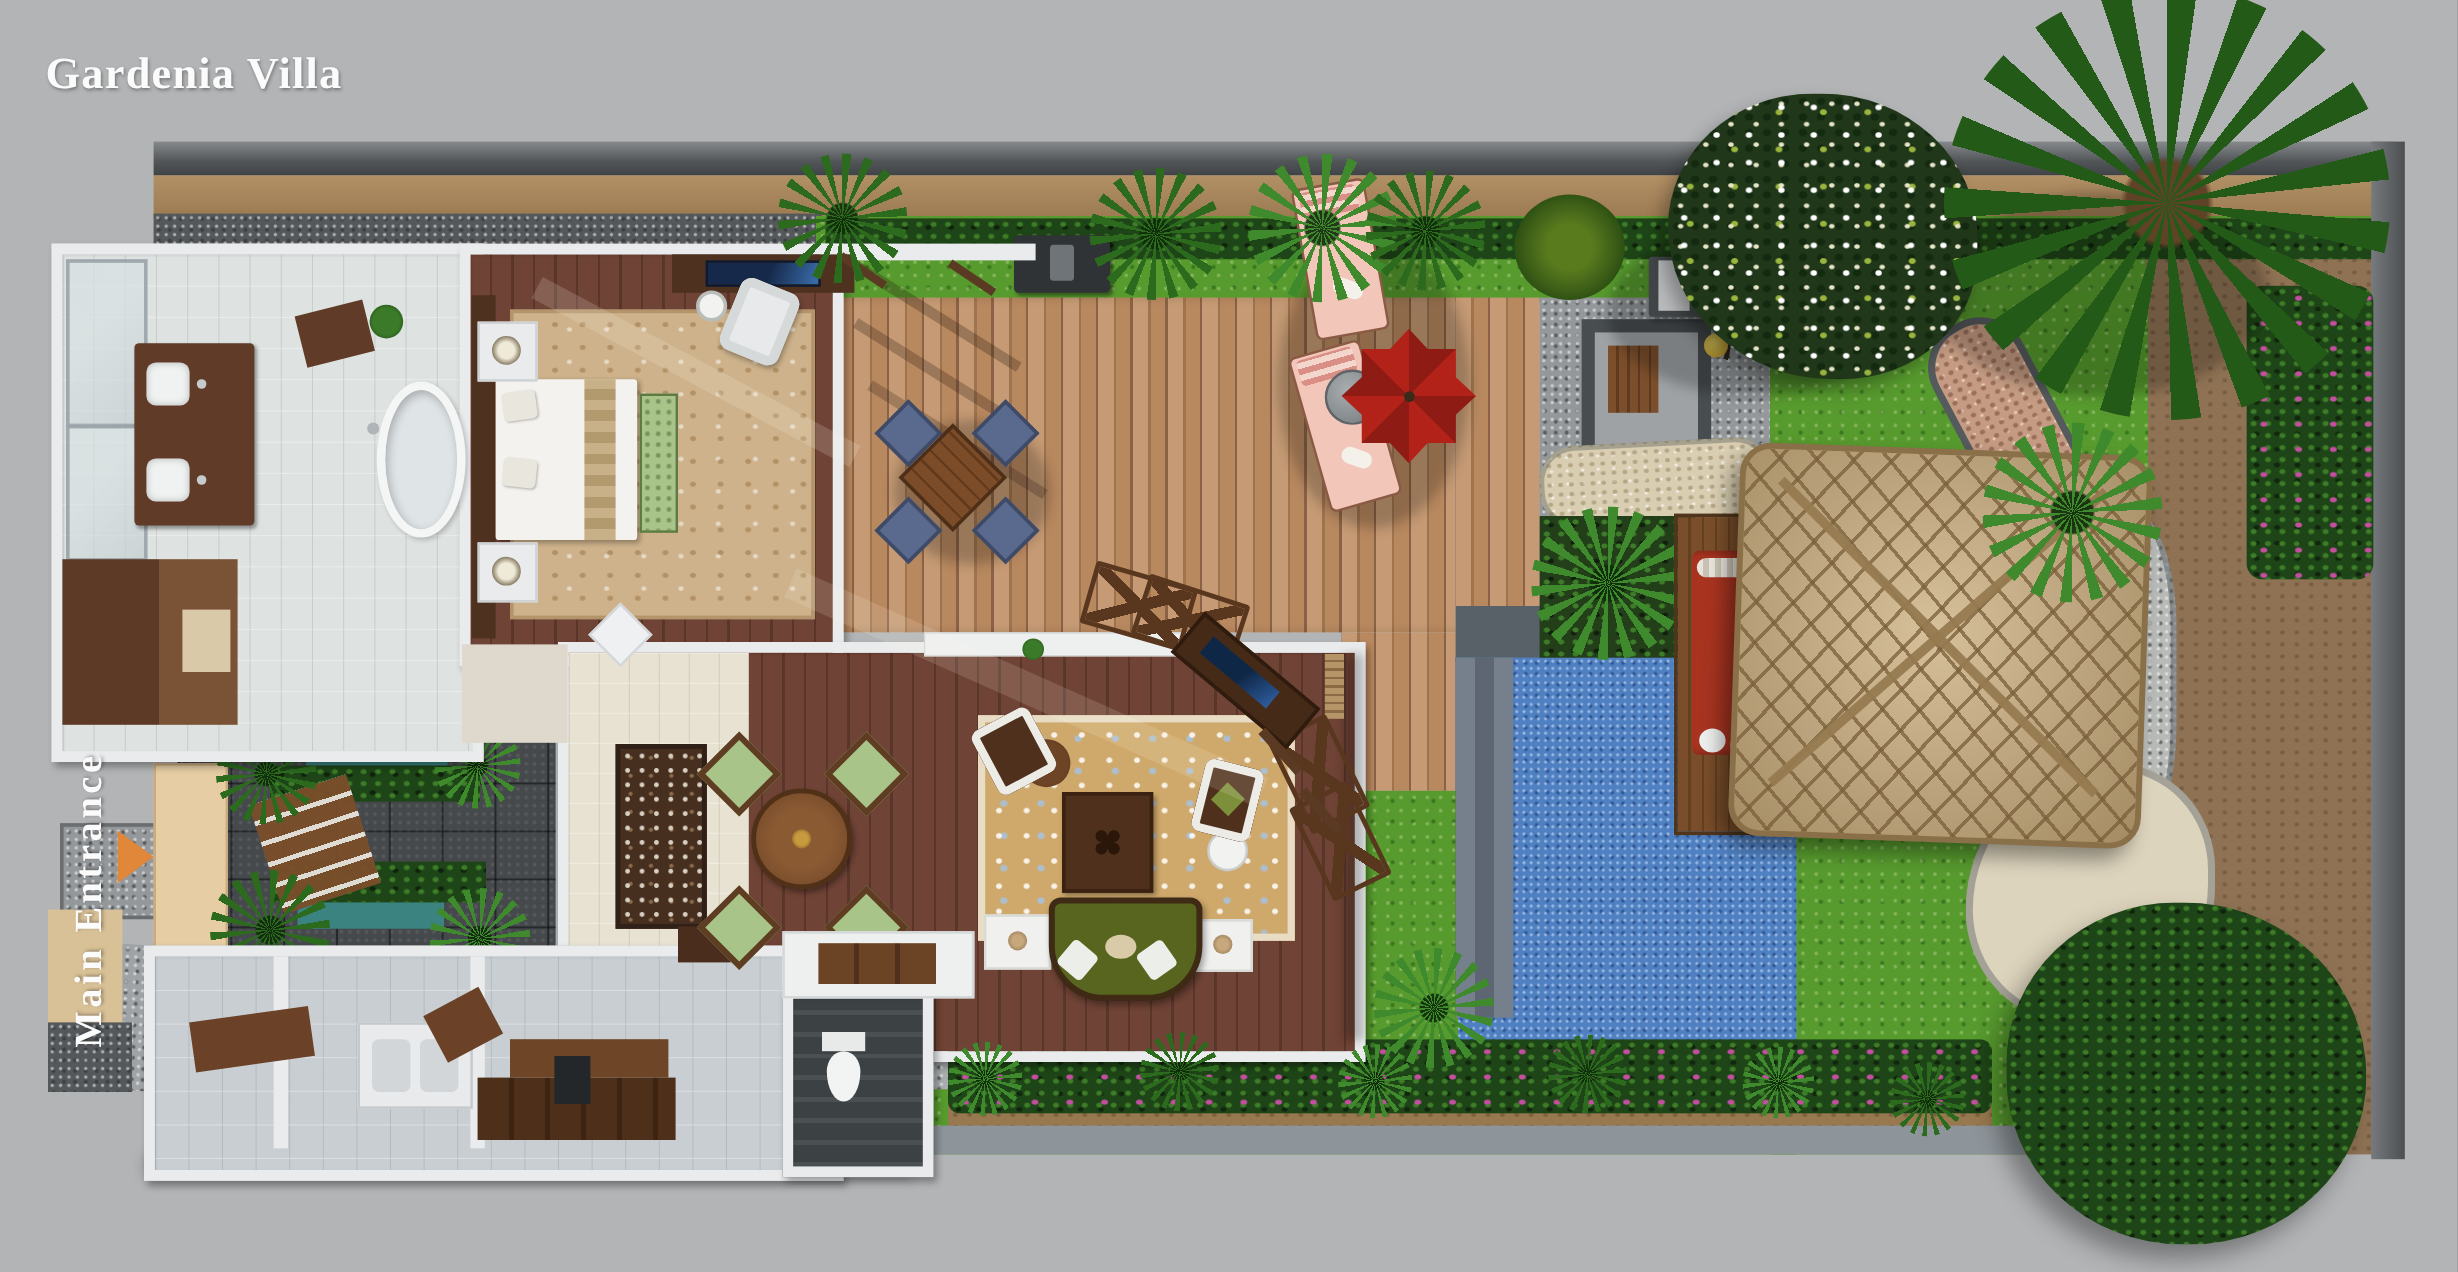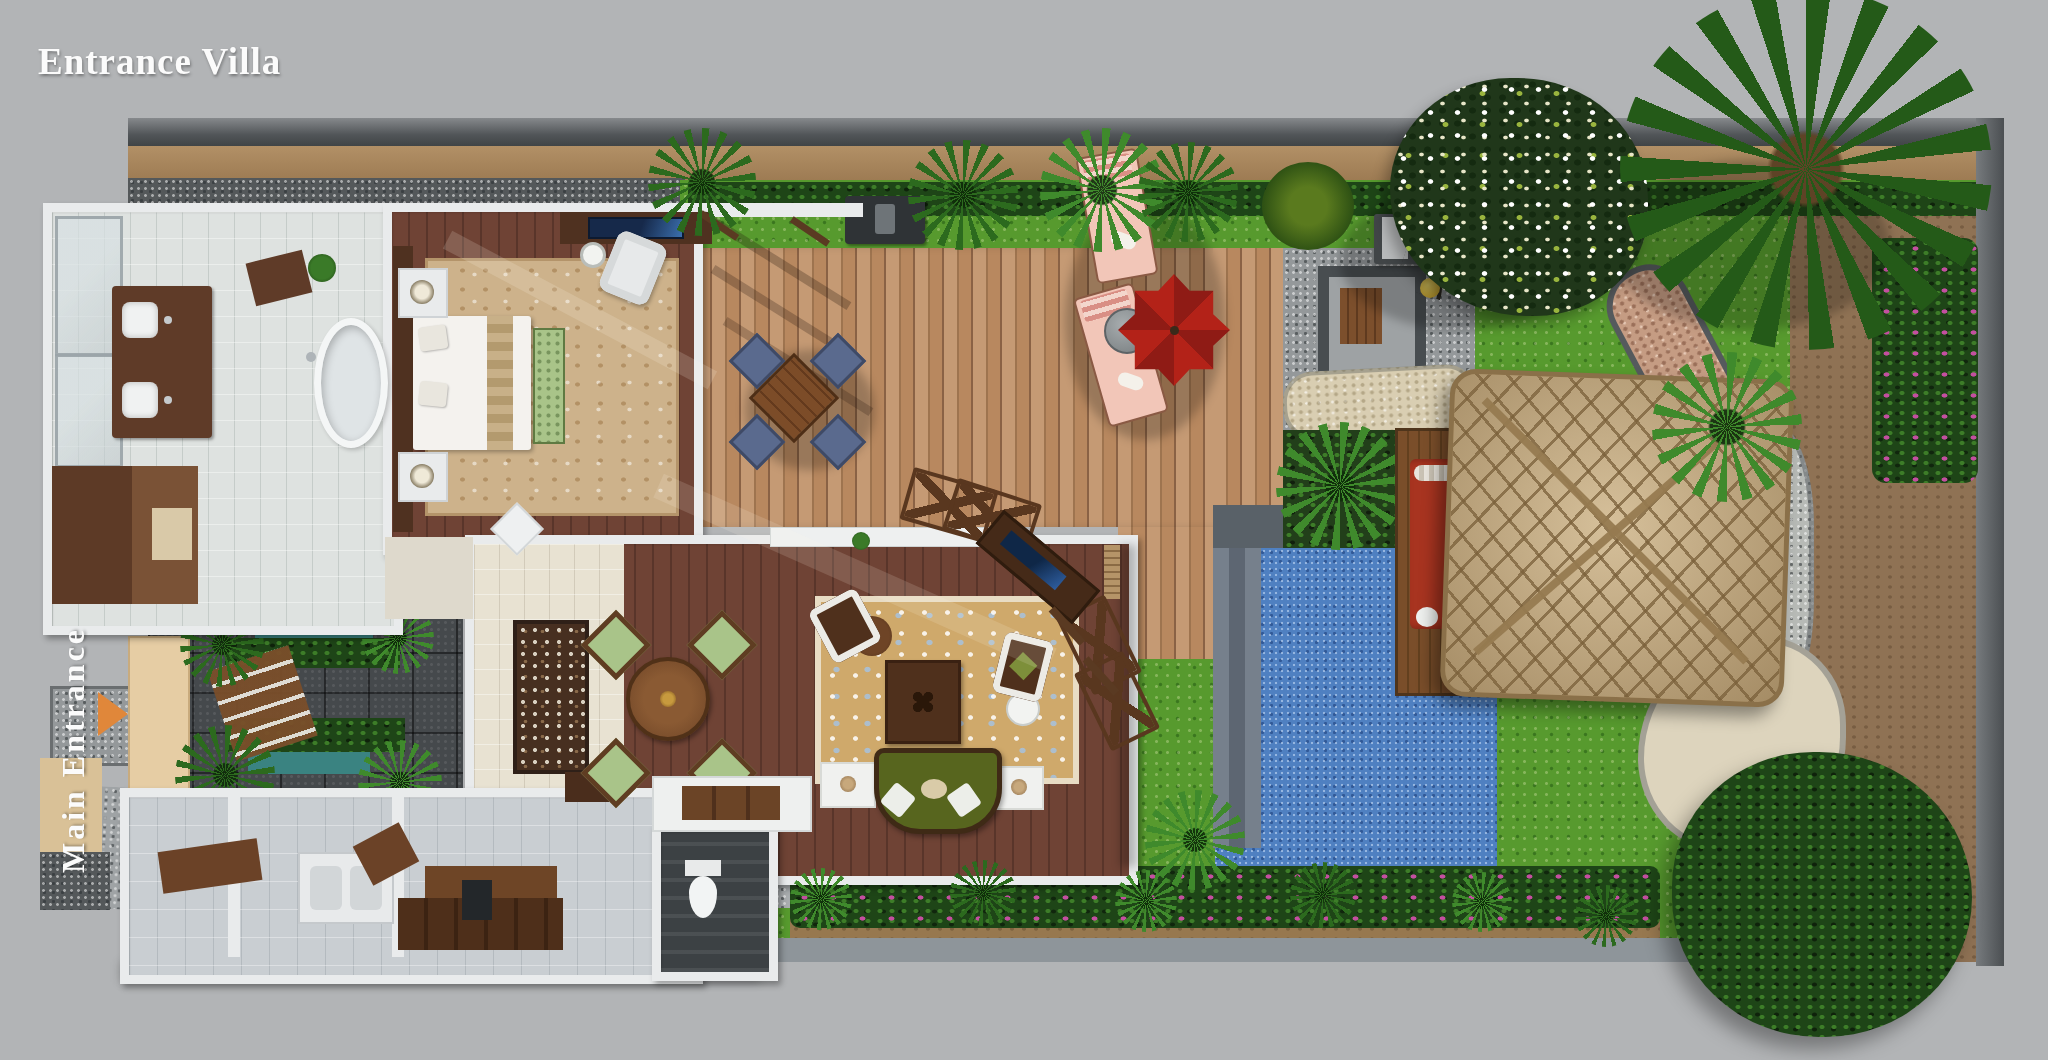--- a/index.html
+++ b/index.html
@@ -257,17 +257,17 @@
   <div class="ab palmP" style="left:908px;top:140px;width:110px;height:110px;--pc:#2c6a1e;z-index:40;"></div>
   <div class="ab palmP" style="left:1040px;top:128px;width:124px;height:124px;--pc:#3f8a2c;z-index:40;"></div>
   <div class="ab palmP" style="left:1138px;top:142px;width:100px;height:100px;--pc:#2c6a1e;z-index:40;"></div>
   <div class="ab" style="left:1262px;top:162px;width:92px;height:88px;border-radius:50%;background:radial-gradient(circle,#5a7a1e 30%,#2f5214 70%,#1d3a0c);z-index:40;"></div>
 
   <div class="ab" style="left:1120px;top:545px;width:16px;height:322px;background:rgba(0,0,0,.24);filter:blur(4px);z-index:11;"></div>
   <div class="ab" style="left:120px;top:962px;width:640px;height:20px;background:rgba(0,0,0,.2);filter:blur(5px);z-index:6;"></div>
   <div class="ab" style="left:640px;top:560px;width:430px;height:26px;background:rgba(255,250,235,.14);transform:rotate(24deg);z-index:14;"></div>
   <div class="ab" style="left:430px;top:300px;width:300px;height:20px;background:rgba(255,250,235,.16);transform:rotate(28deg);z-index:14;"></div>
 
-  <div class="ab title" style="left:38px;top:40px;z-index:50;">Entrance Villa</div>
+  <div class="ab title" style="left:38px;top:40px;z-index:50;">Gardenia Villa</div>
   <div class="ab entr" style="left:-105px;top:730px;width:360px;height:40px;transform:rotate(-90deg);z-index:50;">Main Entrance</div>
   <div class="ab" style="left:98px;top:692px;width:0;height:0;border-top:22px solid transparent;border-bottom:22px solid transparent;border-left:30px solid var(--arrow_orange,#e0873a);z-index:50;"></div>
 
 </div>
 
 </body></html>

